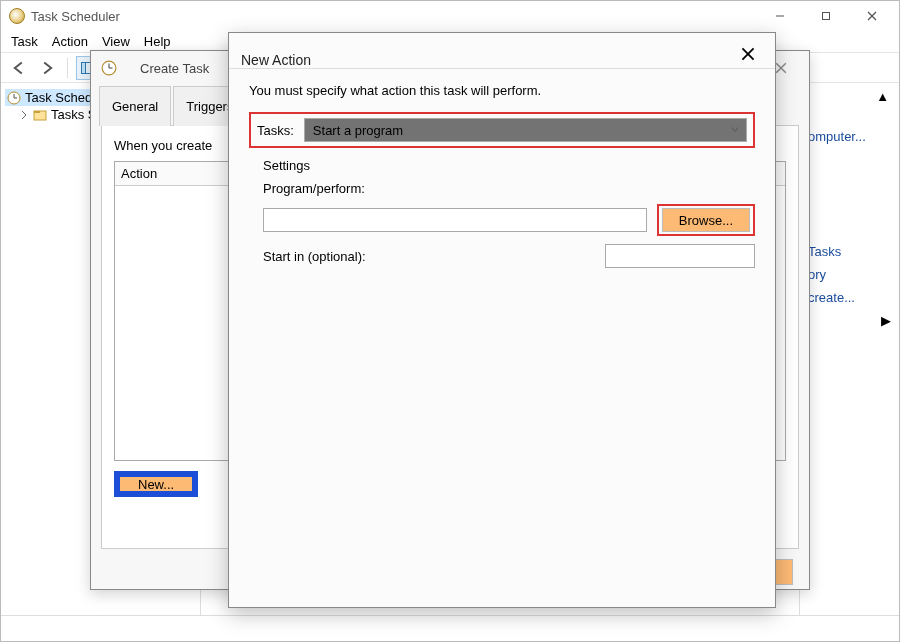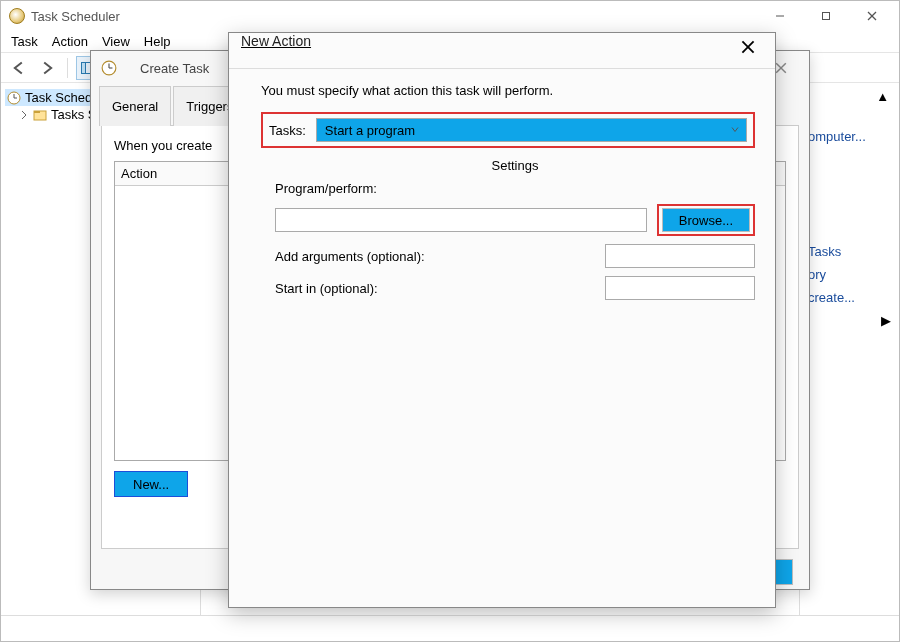--- a/index.html
+++ b/index.html
@@ -35,35 +35,35 @@
   .dlg-create-task .dlg-title .ttxt { color:#444; }
   .dlg-create-task .dlg-title .close { margin-left:auto; width:36px; height:28px; display:flex;align-items:center;justify-content:center; color:#888;}
   .tabs { display:flex; gap:2px; padding:0 8px; }
   .tabs .tab { padding:12px 12px; border:1px solid #ccc; border-bottom:none; background:#fff; position:relative; top:1px; }
   .tabs .tab.inactive { background:#f0f0f0; }
   .ct-body { margin:0 10px 10px 10px; background:#fff; border:1px solid #ccc; height:424px; padding:12px; }
   .ct-body .prompt { margin-bottom:8px; }
   .actions-table { border:1px solid #aaa; height:300px; width:100%; background:#fff; }
   .actions-table .hdr { padding:4px 6px; border-bottom:1px solid #ccc; background:#fafafa; }
   .ct-buttonrow { margin-top:10px; display:flex; gap:8px; }
-  .btn { height:26px; padding:0 18px; background:#0ea5e9; border:1px solid #bcbcbc; display:inline-flex; align-items:center; justify-content:center; }
-  .btn.primary-outline { border:1px solid #1d4ed8; }
+  .btn { height:26px; padding:0 18px; background:#fdba74; border:1px solid #bcbcbc; display:inline-flex; align-items:center; justify-content:center; }
+  .btn.primary-outline { border:6px solid #1d4ed8; }
   .dlg-create-task .footer { display:flex; gap:10px; justify-content:flex-end; padding:0 16px 14px 0; }
 
   
   .dlg-new-action { position:absolute; left:228px; top:32px; width:548px; height:576px; background:#fbfbfb; border:1px solid #888; box-shadow:0 6px 20px rgba(0,0,0,.25); }
-  .dlg-new-action .dlg-title { height:36px; display:flex; align-items:flex-start; padding:0 12px; border-bottom:1px solid #ddd;text-decoration:underline;}
+  .dlg-new-action .dlg-title { height:36px; display:flex; align-items:flex-end; padding:0 12px; border-bottom:1px solid #ddd;}
   .dlg-new-action .dlg-title .ttxt { color:#222; font-size:14px; }
   .dlg-new-action .dlg-title .close { margin-left:auto; width:30px; height:28px; display:flex;align-items:center;justify-content:center; }
-  .na-body { padding:14px 20px 8px 32px; }
+  .na-body { padding:14px 20px 8px 20px; }
   .na-desc { margin-bottom:14px; }
   .action-row { display:flex; align-items:center; gap:10px; padding:4px 6px; border:2px solid #d33; }
-  .action-select { flex:1; height:24px; border:1px solid #aaa; background:#0ea5e9; display:flex; align-items:center; padding:0 8px; position:relative; }
+  .action-select { flex:1; height:24px; border:1px solid #aaa; background:#737373; display:flex; align-items:center; padding:0 8px; position:relative; }
   .action-select .chev { position:absolute; right:6px; top:50%; transform:translateY(-50%); }
-  .settings-title { margin:10px 0 8px 14px;text-align:center; }
+  .settings-title { margin:10px 0 8px 14px; }
   .settings-body { padding:0 0 0 14px; }
   .field-row { display:flex; align-items:center; gap:10px; margin:8px 0; }
   .field-row .inline-input { width:150px; height:24px; border:1px solid #aaa; background:#fff; margin-left:auto; }
   .prog-row { display:flex; align-items:center; gap:10px; }
   .prog-row .input { flex:1; height:24px; border:1px solid #aaa; background:#fff; }
   .browse-wrap { border:2px solid #d33; padding:2px 3px; }
   .na-footer { position:absolute; bottom:12px; right:20px; display:flex; gap:14px; }
   .btn.disabled { color:#aaa; background:#f3f3f3; }
 </style>
 </head>
@@ -221,24 +221,20 @@
 
     <div class="settings-body">
       <div>Program/perform:</div>
       <div class="prog-row" style="margin-top:8px">
         <div class="input"></div>
         <span class="browse-wrap">
           <span class="btn" style="height:24px;padding:0 16px">Browse...</span>
         </span>
       </div>
 
-      <div class="field-row">
-        <span>Add arguments (optional):</span>
-        <div class="inline-input"></div>
-      </div>
 
       <div class="field-row">
         <span>Start in (optional):</span>
         <div class="inline-input"></div>
       </div>
     </div>
   </div>
 </div>
 
 </body></html>

